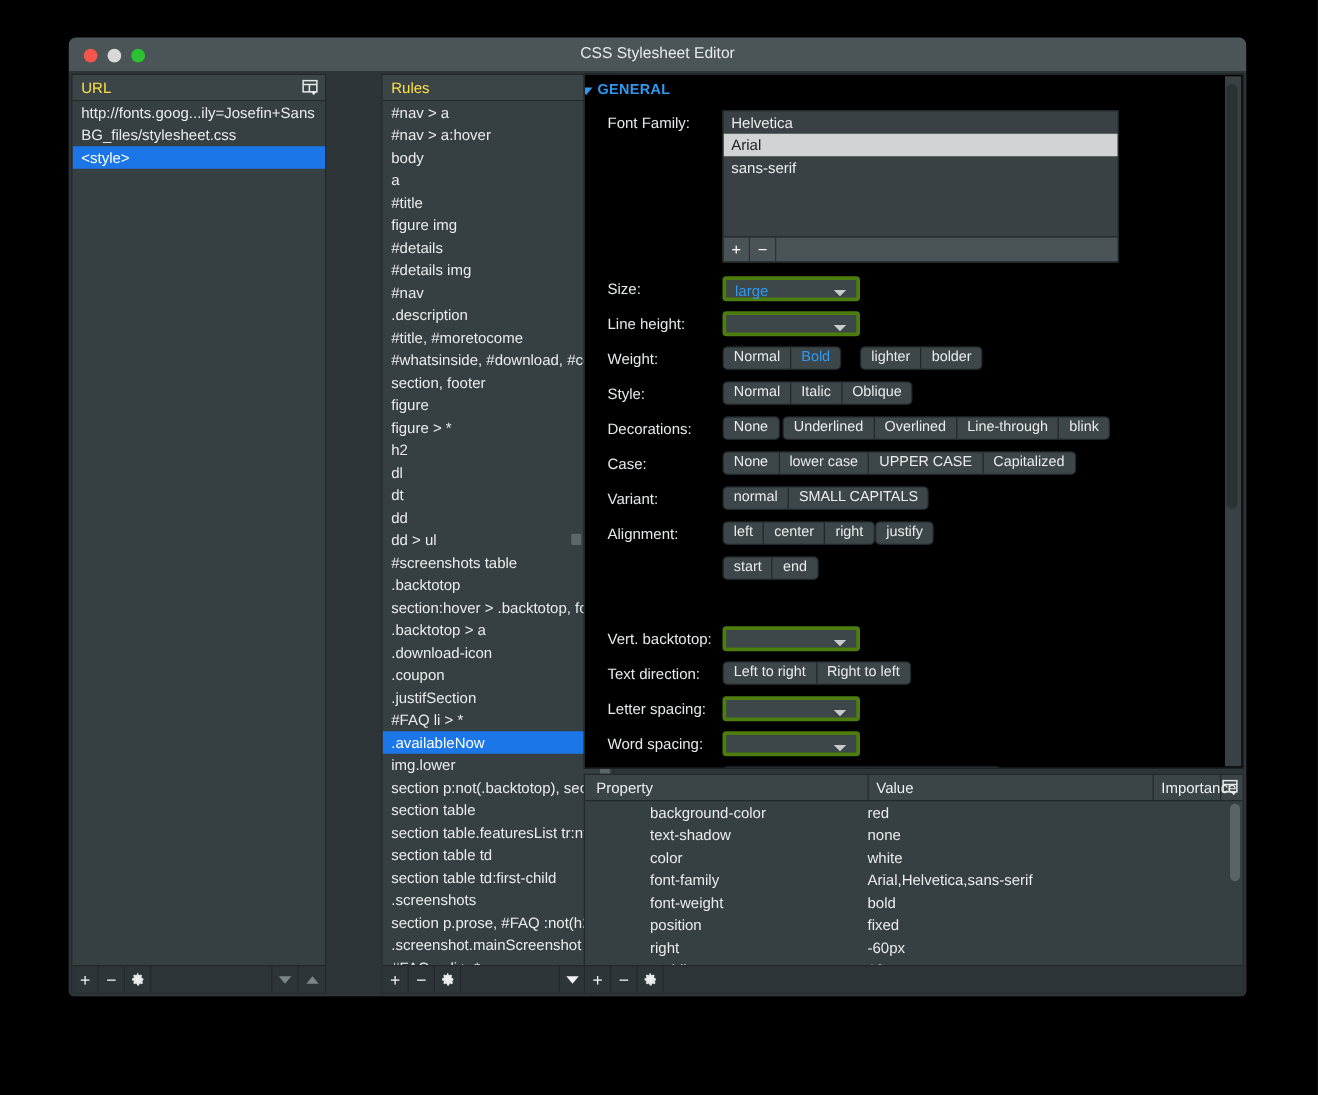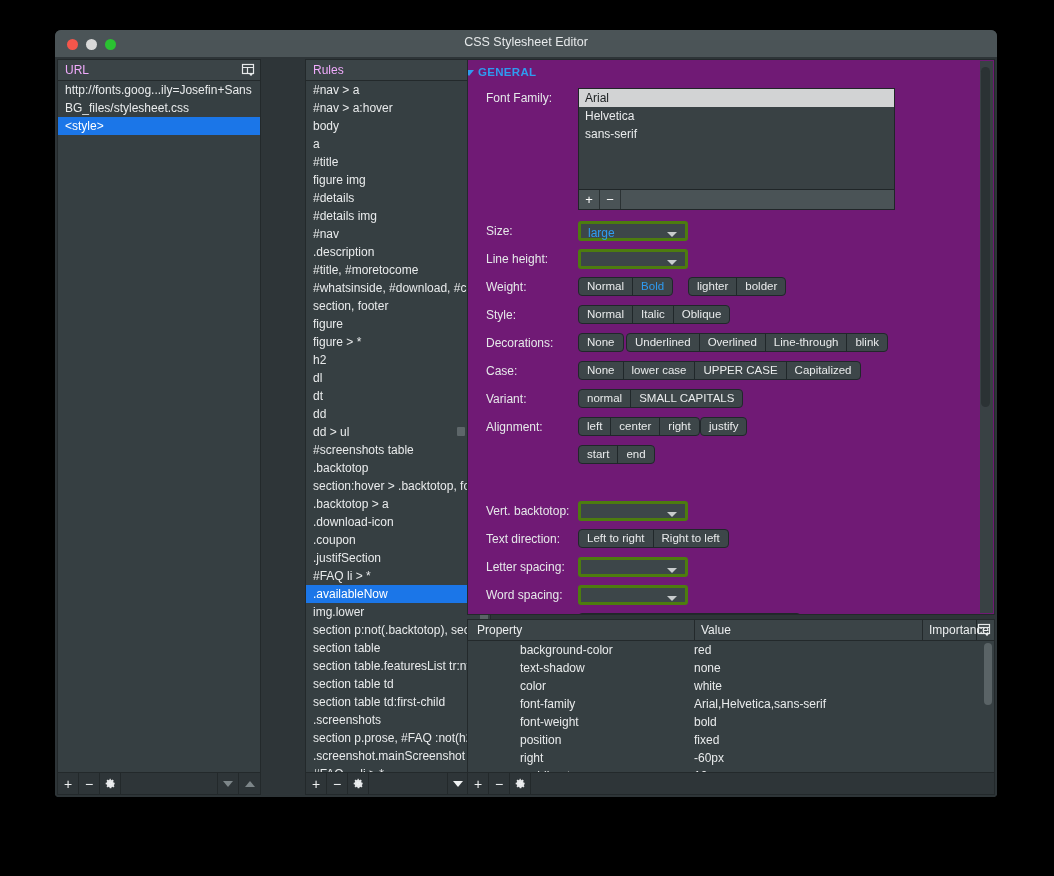--- a/index.html
+++ b/index.html
@@ -61,21 +61,21 @@
   }
   .pane-header {
     position: relative;
     height: 21px;
     background: #3b4447;
     border-bottom: 1px solid #23292b;
     box-sizing: border-box;
   }
   .pane-header-label {
     position: absolute; left: 7px; top: 3px;
-    font-size: 12px; color: #f0abfc;
+    font-size: 12px; color: #fde047;
   }
   .hdr-icon {
     position: absolute; right: 4px; top: 3px;
     width: 15px; height: 14px;
   }
   .hdr-icon svg { display: block; }
 
   .list {
     position: absolute;
     left: 0; right: 0;
@@ -144,21 +144,21 @@
     width: 8px; height: 9px;
     background: #5d6669;
     border-radius: 1px;
   }
 
   
   #right { position: absolute; left: 412px; top: 2px; width: 528px; height: 736px; }
 
   #pane-general {
     position: absolute; left: 0; top: 0; width: 528px; height: 556px;
-    background: #701a75;
+    background: #000000;
     border: 1px solid #23292b;
     box-sizing: border-box;
     overflow: hidden;
   }
   #general-scroll-track {
     position: absolute; right: 1px; top: 1px; width: 13px; bottom: 1px;
     background: #39four; background: #394144;
   }
   #general-scroll-thumb {
     position: absolute; right: 3px; top: 6px; width: 9px; height: 340px;
@@ -441,22 +441,22 @@
           <div id="general-scroll-thumb"></div>
         </div>
 
         <div id="general-head">
           <span id="general-caret"></span>
           <span>GENERAL</span>
         </div>
 
         <div class="form-label" style="top:31px;">Font Family:</div>
         <div id="ff-box">
+            <div class="ff-row">Helvetica</div>
             <div class="ff-row sel">Arial</div>
-            <div class="ff-row">Helvetica</div>
             <div class="ff-row">sans-serif</div>
           </div>
         <div id="ff-btnbar">
           <div class="ffb">+</div>
           <div class="ffb">−</div>
         </div>
 
         <div class="form-label" style="top:164px;">Size:</div>
         <div class="combo" style="left:110px; top:161px; width:110px;">
           <span class="combo-val">large</span>

